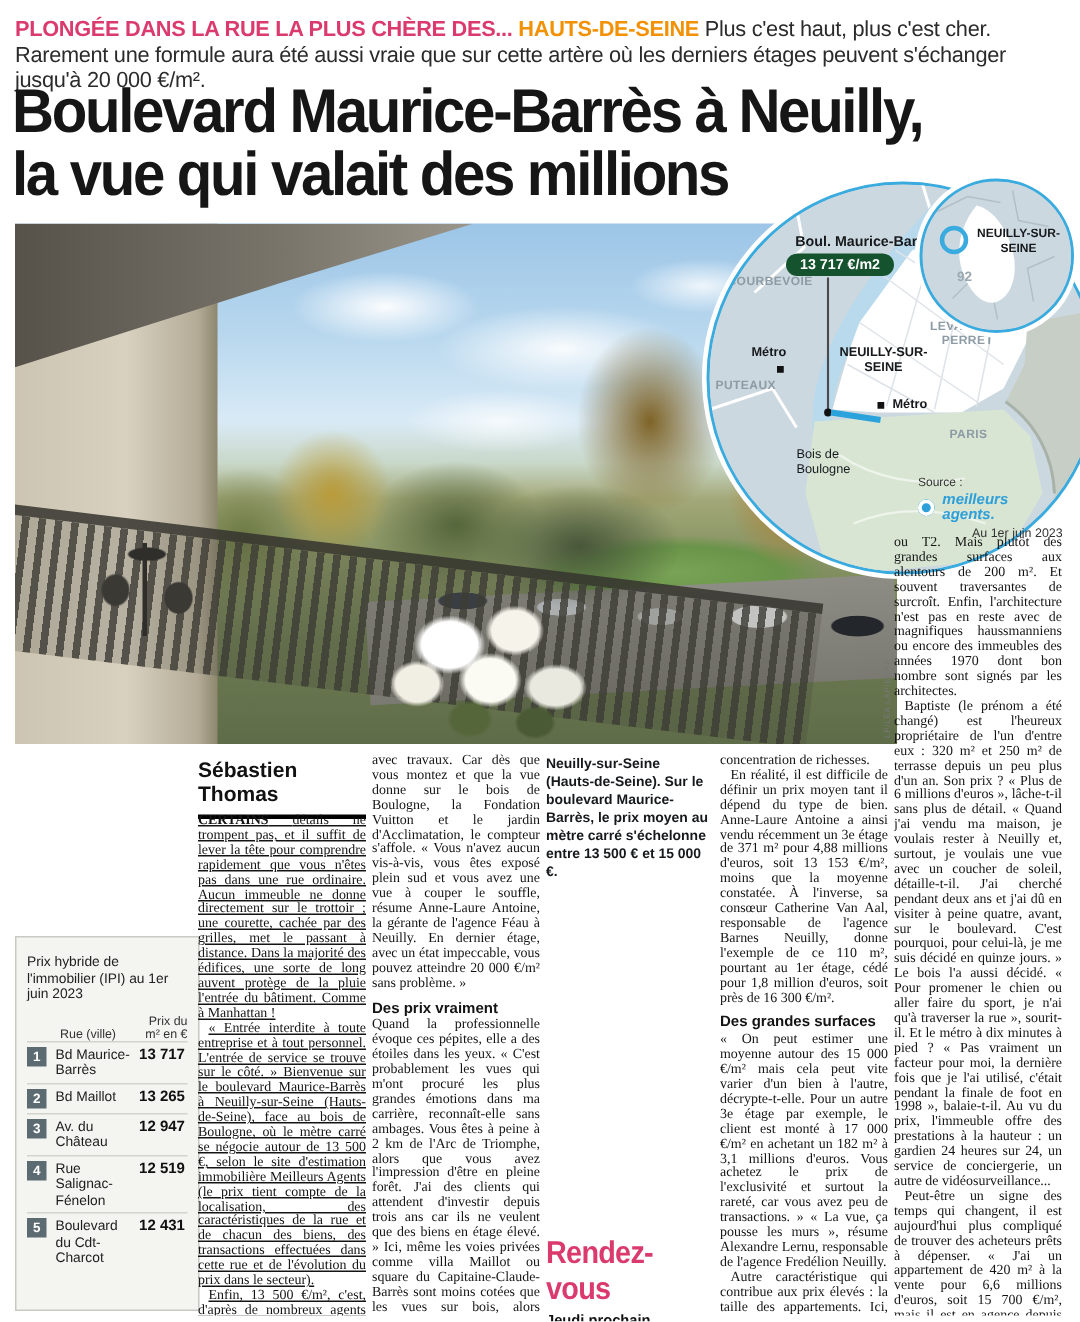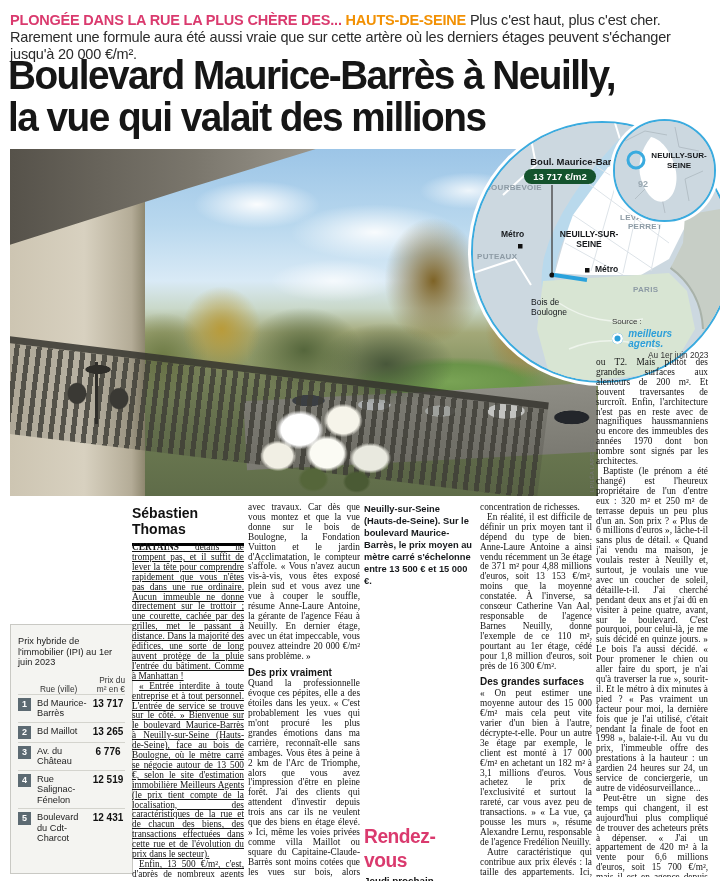--- a/index.html
+++ b/index.html
@@ -218,21 +218,21 @@
       <span class="price">13 717</span>
     </div>
     <div class="trow">
       <span class="rank">2</span>
       <span class="street">Bd Maillot</span>
       <span class="price">13 265</span>
     </div>
     <div class="trow">
       <span class="rank">3</span>
       <span class="street">Av. du Château</span>
-      <span class="price">6 776</span>
+      <span class="price">12 947</span>
     </div>
     <div class="trow">
       <span class="rank">4</span>
       <span class="street">Rue Salignac-Fénelon</span>
       <span class="price">12 519</span>
     </div>
     <div class="trow">
       <span class="rank">5</span>
       <span class="street">Boulevard du Cdt-Charcot</span>
       <span class="price">12 431</span>

